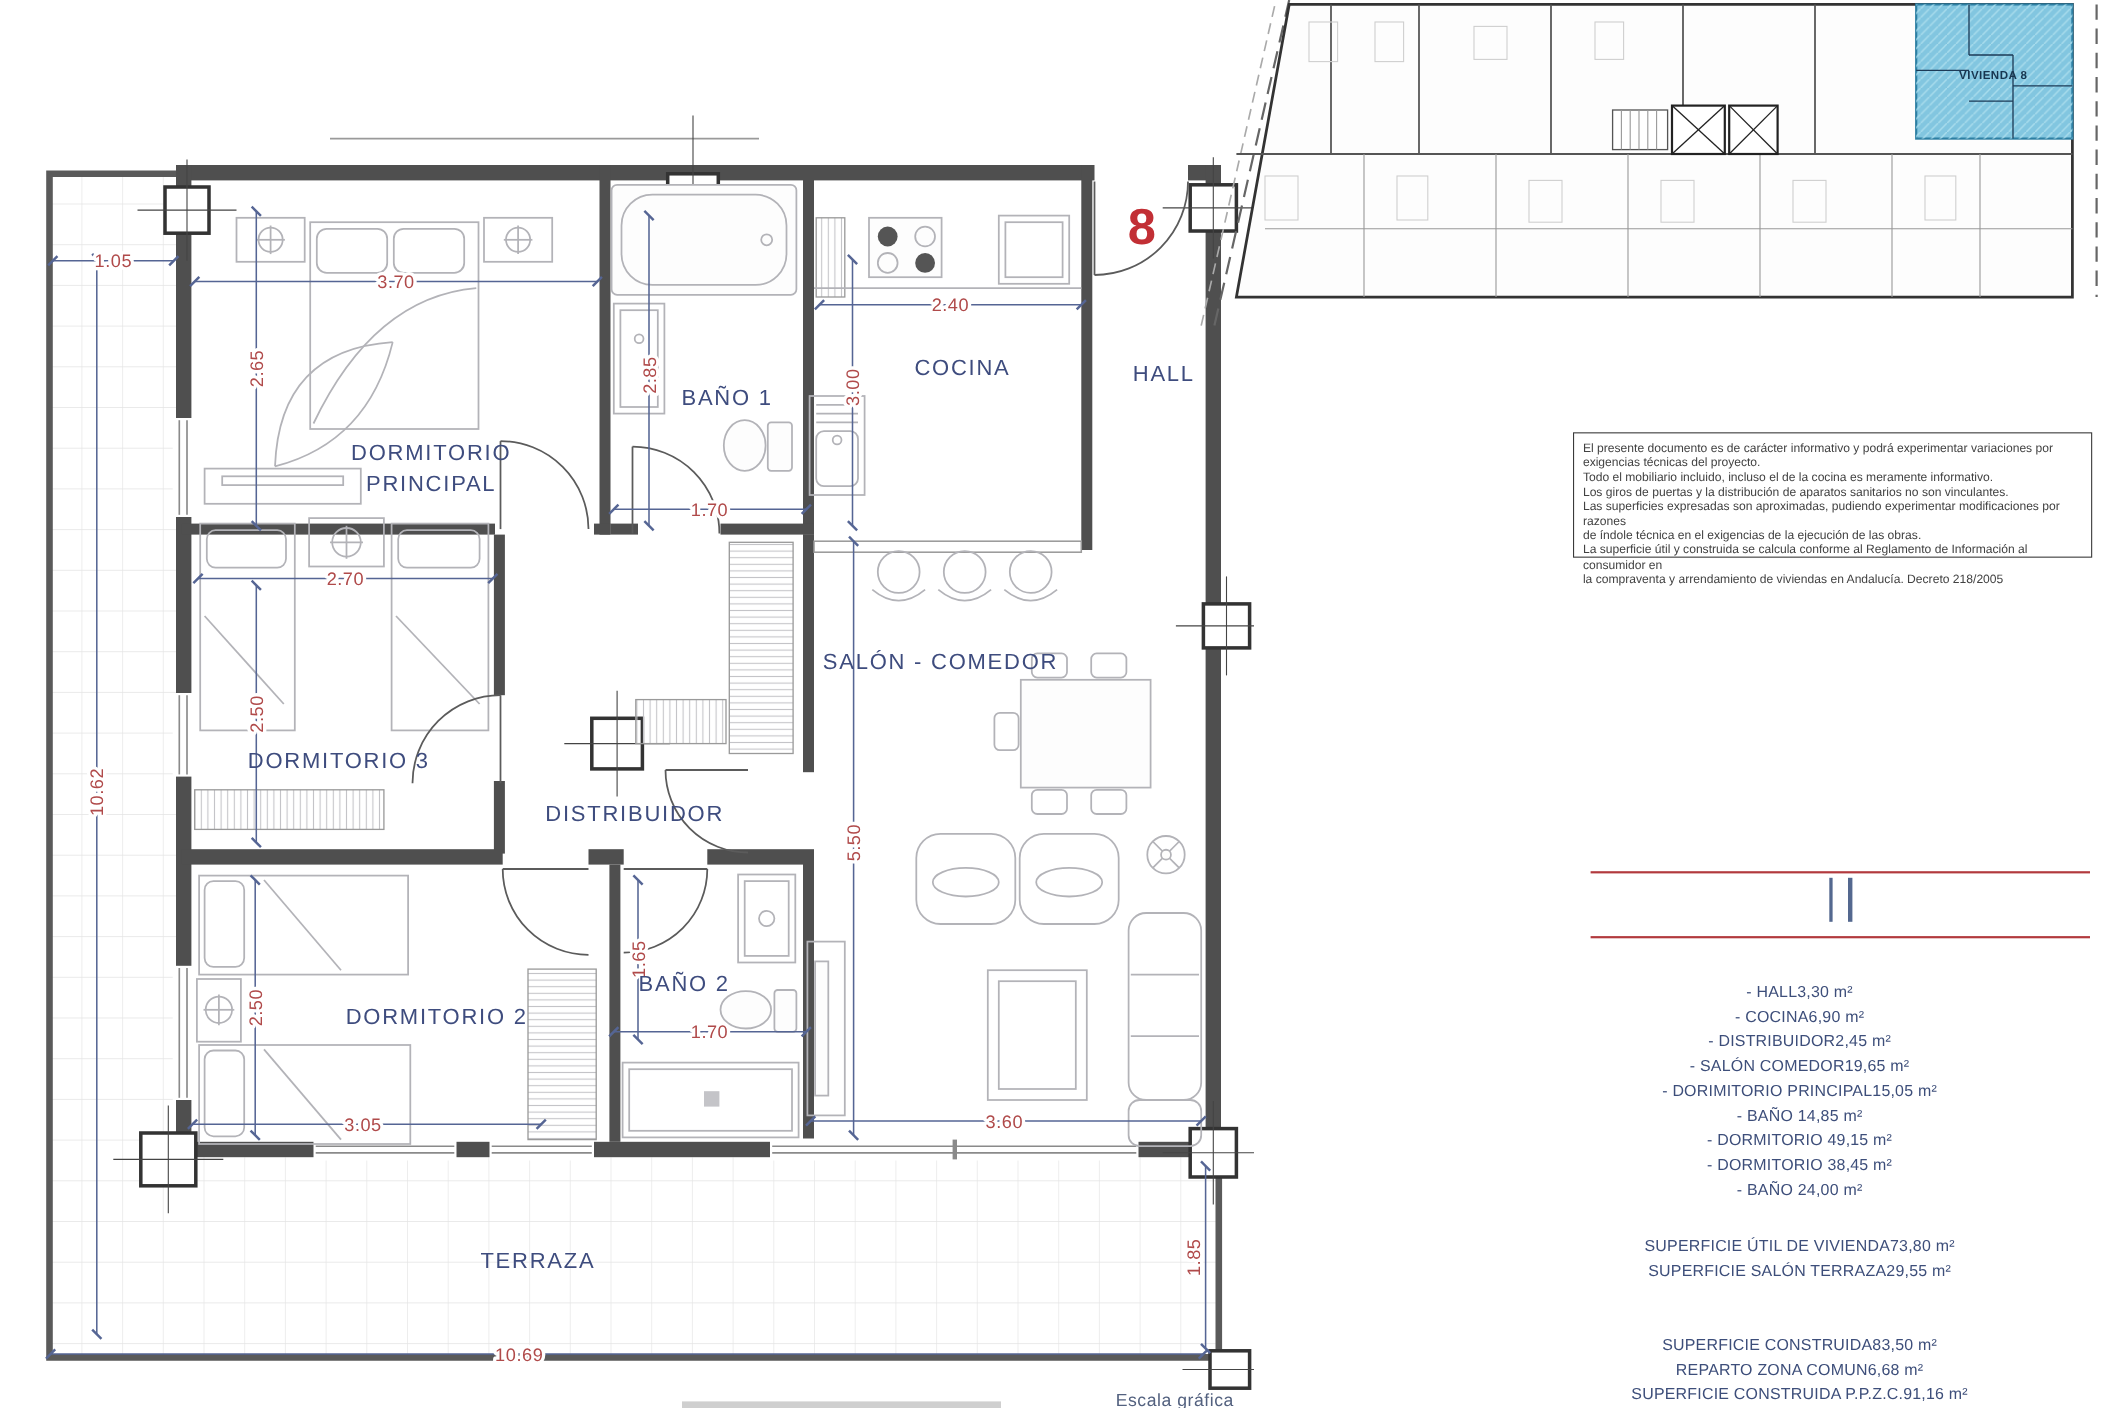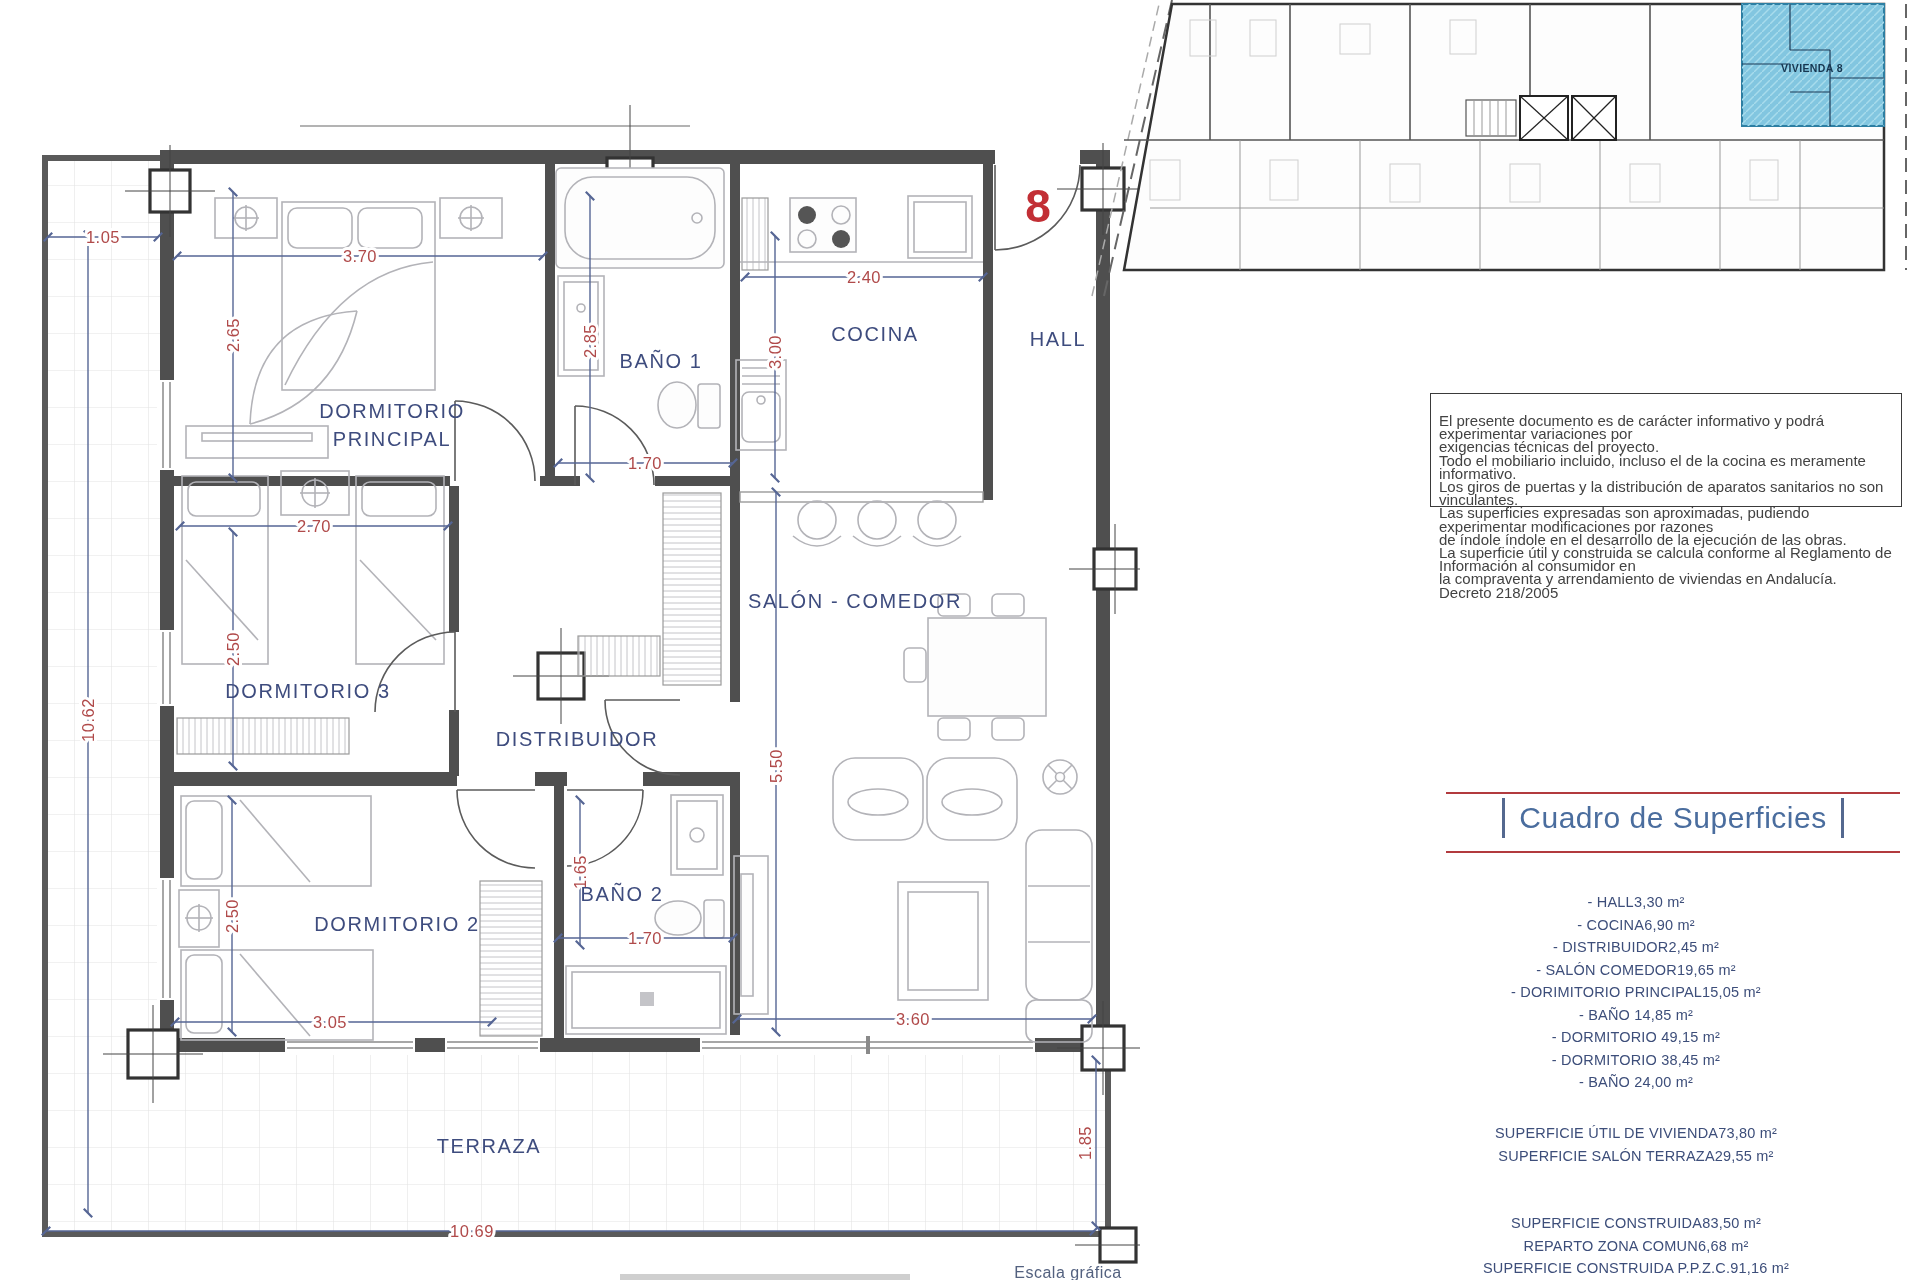--- a/index.html
+++ b/index.html
@@ -17,22 +17,22 @@
   .furnf{stroke:#b3b3b8;fill:#fdfdfd;stroke-width:1.6px;}
   .door{stroke:#5b5b5b;fill:none;stroke-width:1.6px;}
   .dimln{stroke:#556594;stroke-width:1.4px;fill:none;}
   .colx{fill:#fff;stroke:#333;stroke-width:3.2px;}
   .cross{stroke:#444;stroke-width:1px;}
   .winln{stroke:#8a8a8a;stroke-width:1.5px;}
   .kwall{stroke:#555;stroke-width:1.6px;fill:none;}
   .kthin{stroke:#999;stroke-width:1px;fill:none;}
   .kfix{stroke:#cfcfcf;stroke-width:1px;fill:none;}
   #disclaimer{position:absolute;left:1430px;top:393px;width:472px;height:114px;
-    border:1.5px solid #3a3a3a;box-sizing:border-box;padding:20px 8px;
-    font-size:15px;line-height:13.2px;color:#424242;letter-spacing:0;}
+    border:1.5px solid #3a3a3a;box-sizing:border-box;padding:8px 8px;
+    font-size:11px;line-height:13.2px;color:#424242;letter-spacing:0;}
   #superficies{position:absolute;left:1446px;top:780px;width:454px;color:#3d4e7a;}
   .rule{position:absolute;left:0;width:454px;height:0;border-top:2.5px solid #b23a3e;}
   #sup-title{position:absolute;left:0;top:18px;width:454px;display:flex;align-items:center;
     justify-content:center;gap:14px;}
   #sup-title .bar{width:3.5px;height:40px;background:#54688f;}
   #sup-title .t{font-size:30px;color:#4a6d9e;letter-spacing:.5px;white-space:nowrap;}
   .suprows{position:absolute;left:2px;width:376px;}
   .srow{display:flex;justify-content:center;height:22.5px;line-height:22.5px;
     font-size:14.5px;letter-spacing:.2px;white-space:nowrap;}
   .srow .val{text-align:right;}
@@ -396,30 +396,29 @@
     <text class="kpl" x="722" y="72">VIVIENDA 8</text>
   </g>
 </svg>
 
 <div id="disclaimer">
   <div>El presente documento es de carácter informativo y podrá experimentar variaciones por</div>
   <div>exigencias técnicas del proyecto.</div>
   <div>Todo el mobiliario incluido, incluso el de la cocina es meramente informativo.</div>
   <div>Los giros de puertas y la distribución de aparatos sanitarios no son vinculantes.</div>
   <div>Las superficies expresadas son aproximadas, pudiendo experimentar modificaciones por razones</div>
-  <div>de índole índole en el desarrollo de la ejecución de las obras.</div>
+  <div>de índole técnica en el exigencias de la ejecución de las obras.</div>
   <div>La superficie útil y construida se calcula conforme al Reglamento de Información al consumidor en</div>
   <div>la compraventa y arrendamiento de viviendas en Andalucía. Decreto 218/2005</div>
 </div>
 
 <div id="superficies">
   <div class="rule" style="top:12px;"></div>
   <div id="sup-title">
     <span class="bar"></span>
-    <span class="t">Cuadro de Superficies</span>
     <span class="bar"></span>
   </div>
   <div class="rule" style="top:71px;"></div>
 
   <div class="suprows" style="top:111px;">
     <div class="srow">
           <span class="lbl">- HALL</span>
           <span class="val">3,30 m²</span>
         </div>
     <div class="srow">

